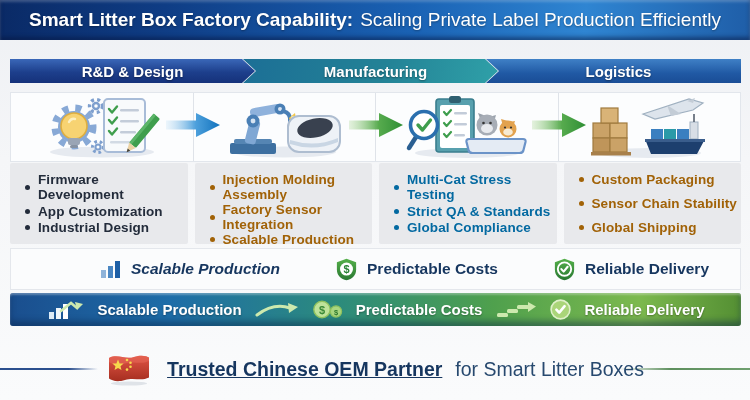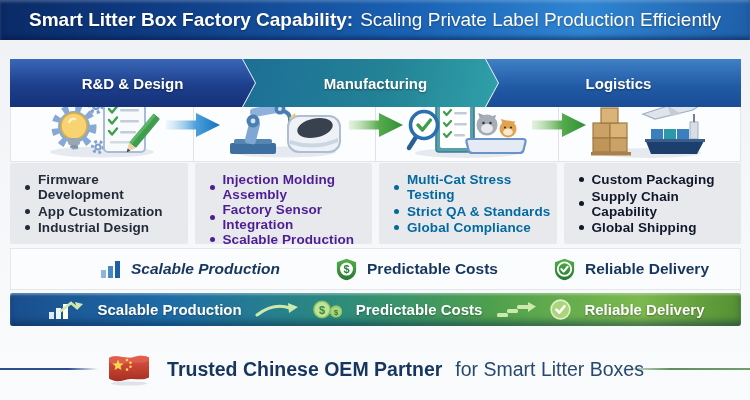--- a/index.html
+++ b/index.html
@@ -16,21 +16,21 @@
     background:linear-gradient(92deg,#0a2a66 0%,#0f3d85 22%,#1a62b4 55%,#2f85d2 78%,#1f5ea8 100%);
     box-shadow:inset 0 2px 3px rgba(255,255,255,.22), inset 0 -3px 4px rgba(5,20,60,.5);
     display:flex; align-items:center; justify-content:center;
     color:#fff; font-size:19px; white-space:nowrap;
     text-shadow:0 1px 2px rgba(0,0,0,.35);
   }
   .banner b { font-weight:700; margin-right:7px; }
 
   
   .headers {
-    position:absolute; top:59px; left:10px; width:731px; height:48px;
+    position:absolute; top:59px; left:10px; width:731px; height:24px;
     display:flex;
   }
   .seg {
     flex:1; display:flex; align-items:center; justify-content:center;
     color:#fff; font-size:15px; font-weight:700;
     text-shadow:0 1px 2px rgba(0,0,0,.4);
   }
   .seg.s0 { z-index:4; clip-path:polygon(0 0,calc(100% - 13px) 0,100% 50%,calc(100% - 13px) 100%,0 100%);
     background:linear-gradient(180deg,#3a67b8 0%,#1d3f8c 55%,#15317a 100%);
     filter:drop-shadow(3px 0 0 rgba(240,244,250,.9)); }
@@ -63,23 +63,23 @@
     position:absolute; top:163px; left:10px; width:731px; height:81px;
     display:flex; gap:7px;
   }
   .panel {
     flex:1; background:#e8e9ec; border-radius:2px;
     padding:9px 4px 9px 15px; display:flex; flex-direction:column; justify-content:space-between;
   }
   .li { display:flex; align-items:center; font-size:13.5px; font-weight:600; letter-spacing:.1px; }
   .li::before { content:""; width:5px; height:5px; border-radius:50%; background:currentColor; margin-right:8px; flex:0 0 auto; }
   .panel.c0 .li { color:#232c3b; }
-  .panel.c1 .li { color:#4c1d95; }
+  .panel.c1 .li { color:#a16207; }
   .panel.c2 .li { color:#0369a1; }
-  .panel.c3 .li { color:#0f172a; }
+  .panel.c3 .li { color:#a16207; }
 
   
   .badge-row {
     position:absolute; top:248px; left:10px; width:731px; height:42px;
     background:#fbfcfd; border:1px solid #e4e7ec;
     display:flex; align-items:center; padding-left:88px; gap:55px;
   }
   .badge { display:flex; align-items:center; gap:9px; font-size:15.5px; font-weight:700; color:#16365f; }
   .badge.italic .blabel { font-style:italic; }
 
@@ -92,21 +92,21 @@
   }
   .grad-bar .glabel { color:#fff; font-size:15px; font-weight:700; text-shadow:0 1px 2px rgba(0,0,0,.35); white-space:nowrap; }
   .gicon { display:flex; align-items:center; }
 
   
   .footer {
     position:absolute; top:344px; left:0; width:750px; height:50px;
     display:flex; align-items:center; justify-content:center; gap:15px;
   }
   .footer-text { font-size:19.5px; color:#16365f; white-space:nowrap; }
-  .footer-text b { font-weight:700; }
+  .footer-text b { font-weight:700;text-decoration:underline; }
   .footer-text .rest { font-weight:400; color:#27496f; margin-left:13px; }
   .rule { position:absolute; top:368px; height:2px; }
   .rule.left  { left:0;  width:98px;  background:linear-gradient(90deg,#2b4f8e 0%,#2b4f8e 70%,rgba(43,79,142,0) 100%); }
   .rule.right { right:0; width:132px; background:linear-gradient(90deg,rgba(93,143,93,0) 0%,#5d8f5d 40%,#6fa06f 100%); }
 </style>
 </head>
 <body>
 
 <div class="banner">
   <b>Smart Litter Box Factory Capability:</b>
@@ -281,21 +281,21 @@
     <div class="li">Factory Sensor Integration</div>
     <div class="li">Scalable Production</div>
   </div>
   <div class="panel c2">
     <div class="li">Multi-Cat Stress Testing</div>
     <div class="li">Strict QA &amp; Standards</div>
     <div class="li">Global Compliance</div>
   </div>
   <div class="panel c3">
     <div class="li">Custom Packaging</div>
-    <div class="li">Supply Chain Capability</div>
+    <div class="li">Sensor Chain Stability</div>
     <div class="li">Global Shipping</div>
   </div>
 </div>
 
 <div class="badge-row">
   <div class="badge italic">
     <svg width="23" height="22" viewBox="0 0 23 22">
       <rect x="2" y="12" width="5" height="8" fill="#8fb3d9"></rect>
       <rect x="9" y="8" width="5" height="12" fill="#4a86c2"></rect>
       <rect x="16" y="3" width="5" height="17" fill="#1d5fa6"></rect>

